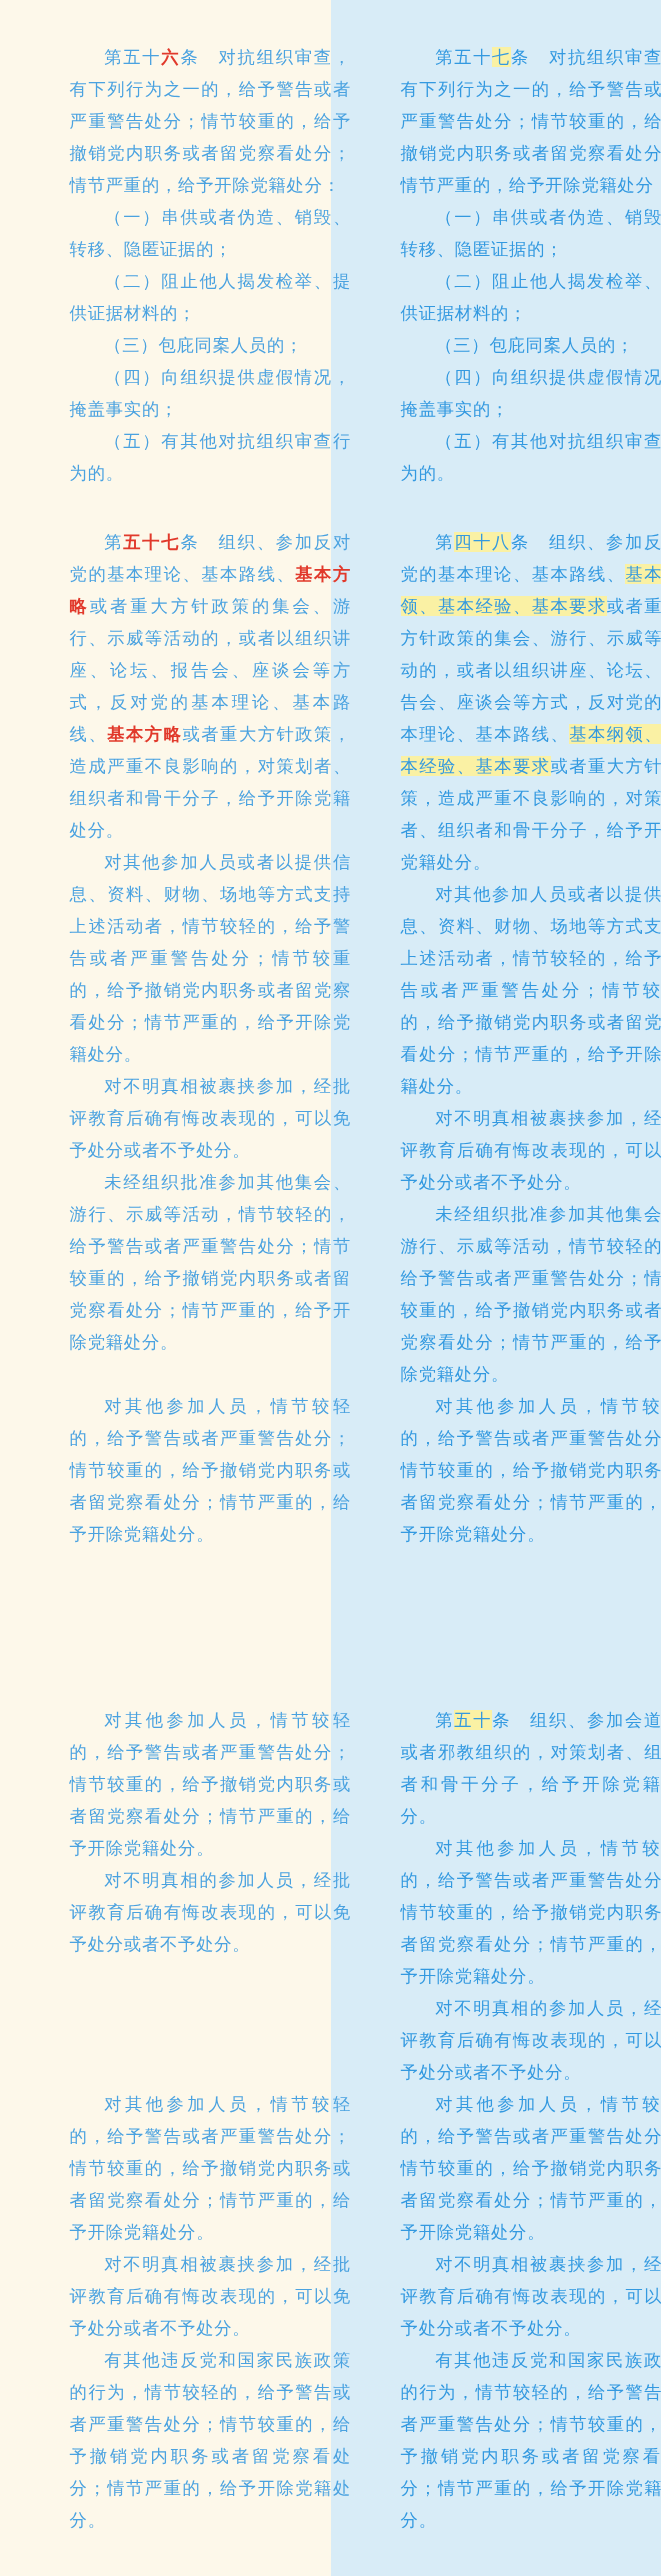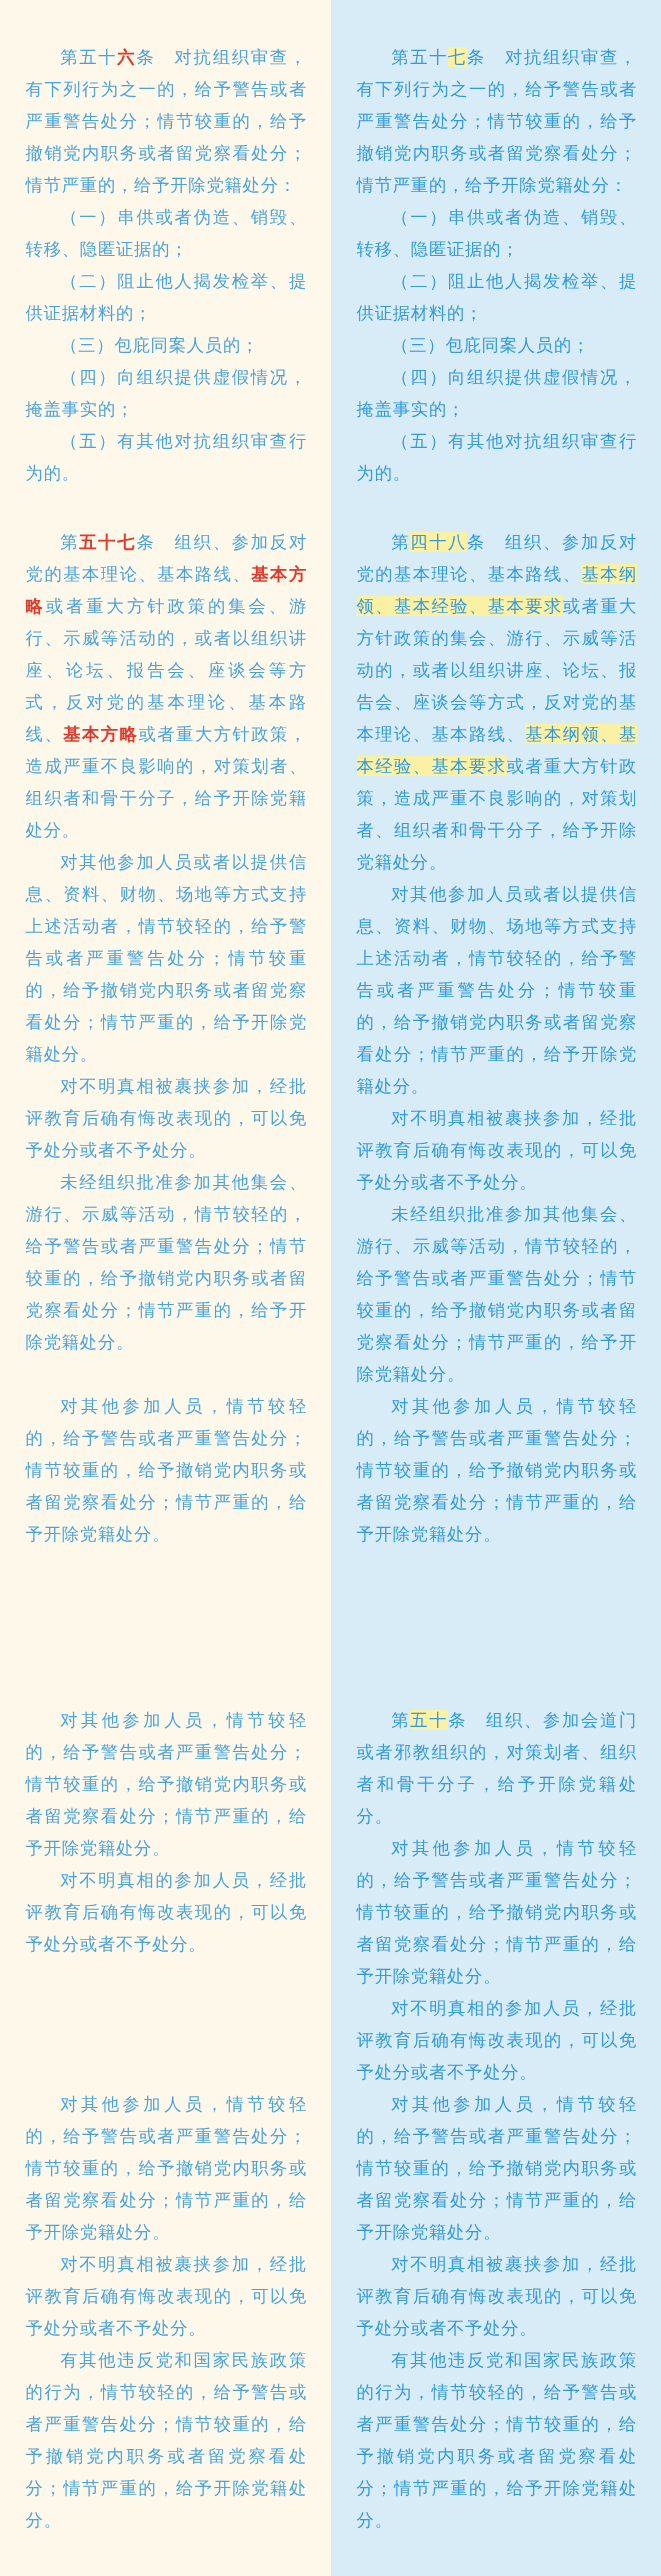--- a/index.html
+++ b/index.html
@@ -10,20 +10,21 @@
     height: 2576px;
     overflow: hidden;
     background: linear-gradient(90deg, var(--left-bg, #fdf8ea) 0 331px, var(--right-bg, #d8ecf7) 331px 100%);
     box-sizing: border-box;
     padding-top: 41px;
   }
   .row {
     display: grid;
     grid-template-columns: 331px 330px;
     align-items: start;
+    padding-left: 44px;
   }
   .row[data-row="0"] { min-height: 485px; }
   .row[data-row="1"] { min-height: 831px; }
   .row[data-row="2"] { min-height: 314px; }
   .row[data-row="3"] { min-height: 375px; }
   .cell {
     box-sizing: border-box;
     padding: 0 24px 0 25.6px;
   }
   .cell.left  { color: var(--left-text, #4aa2e0); }

